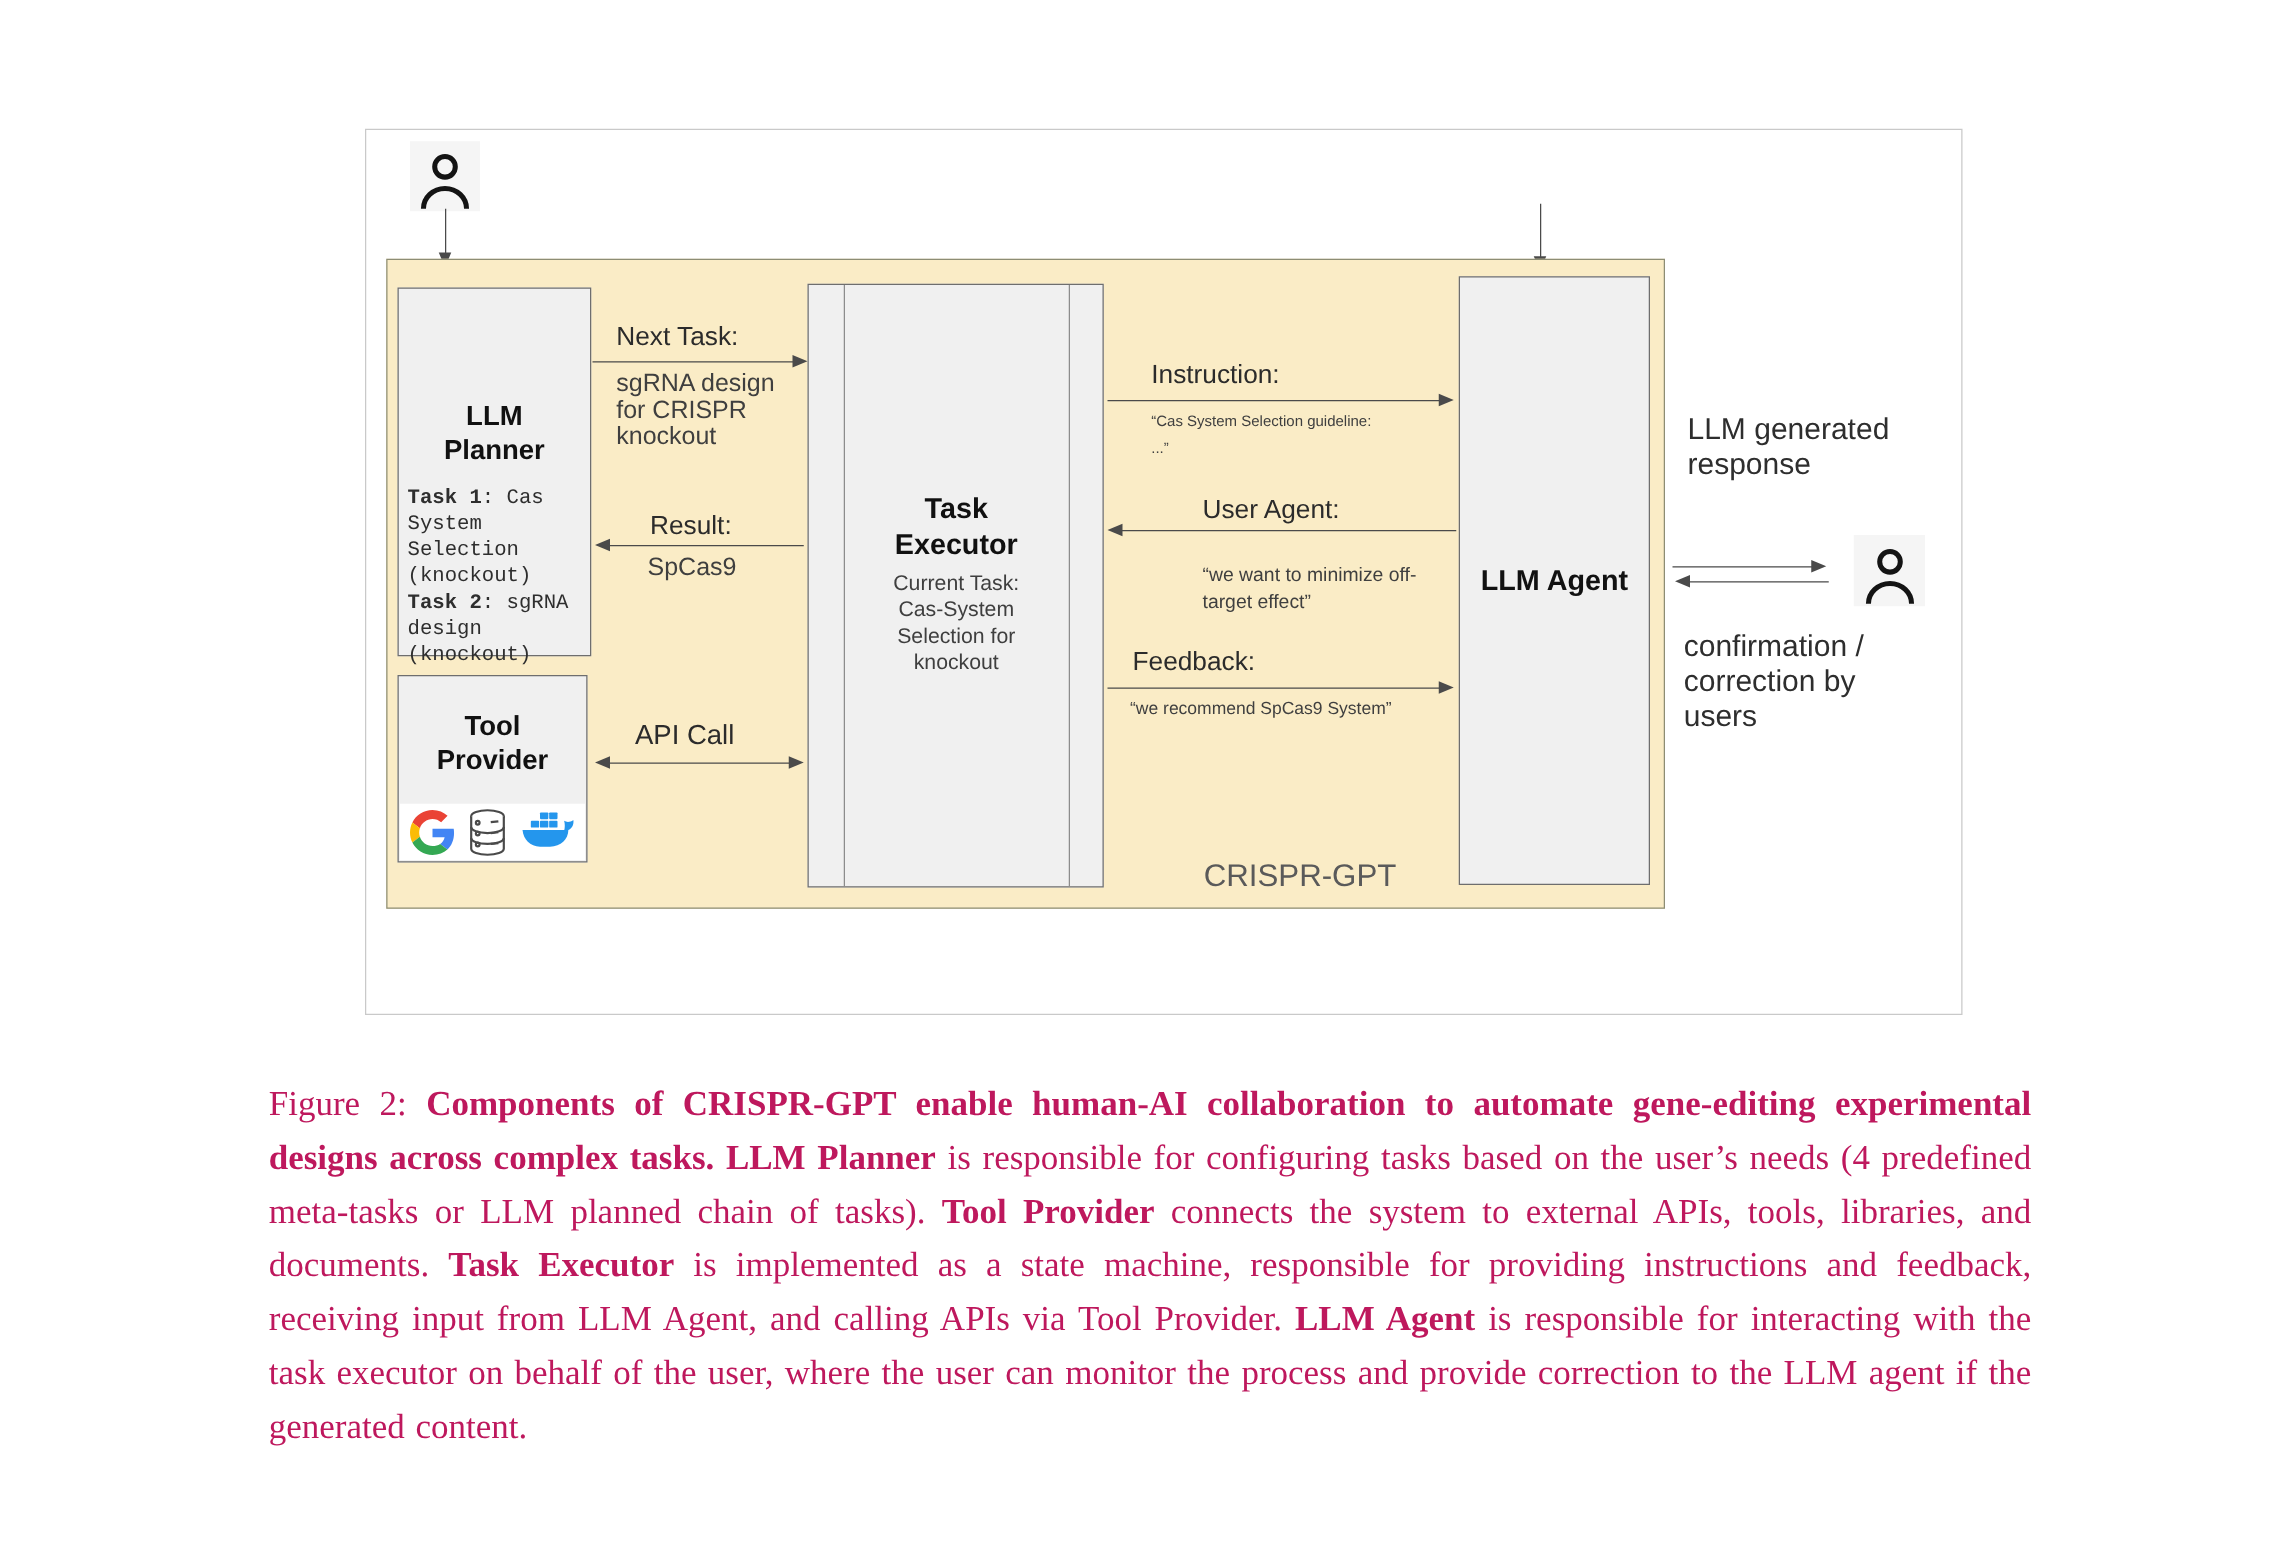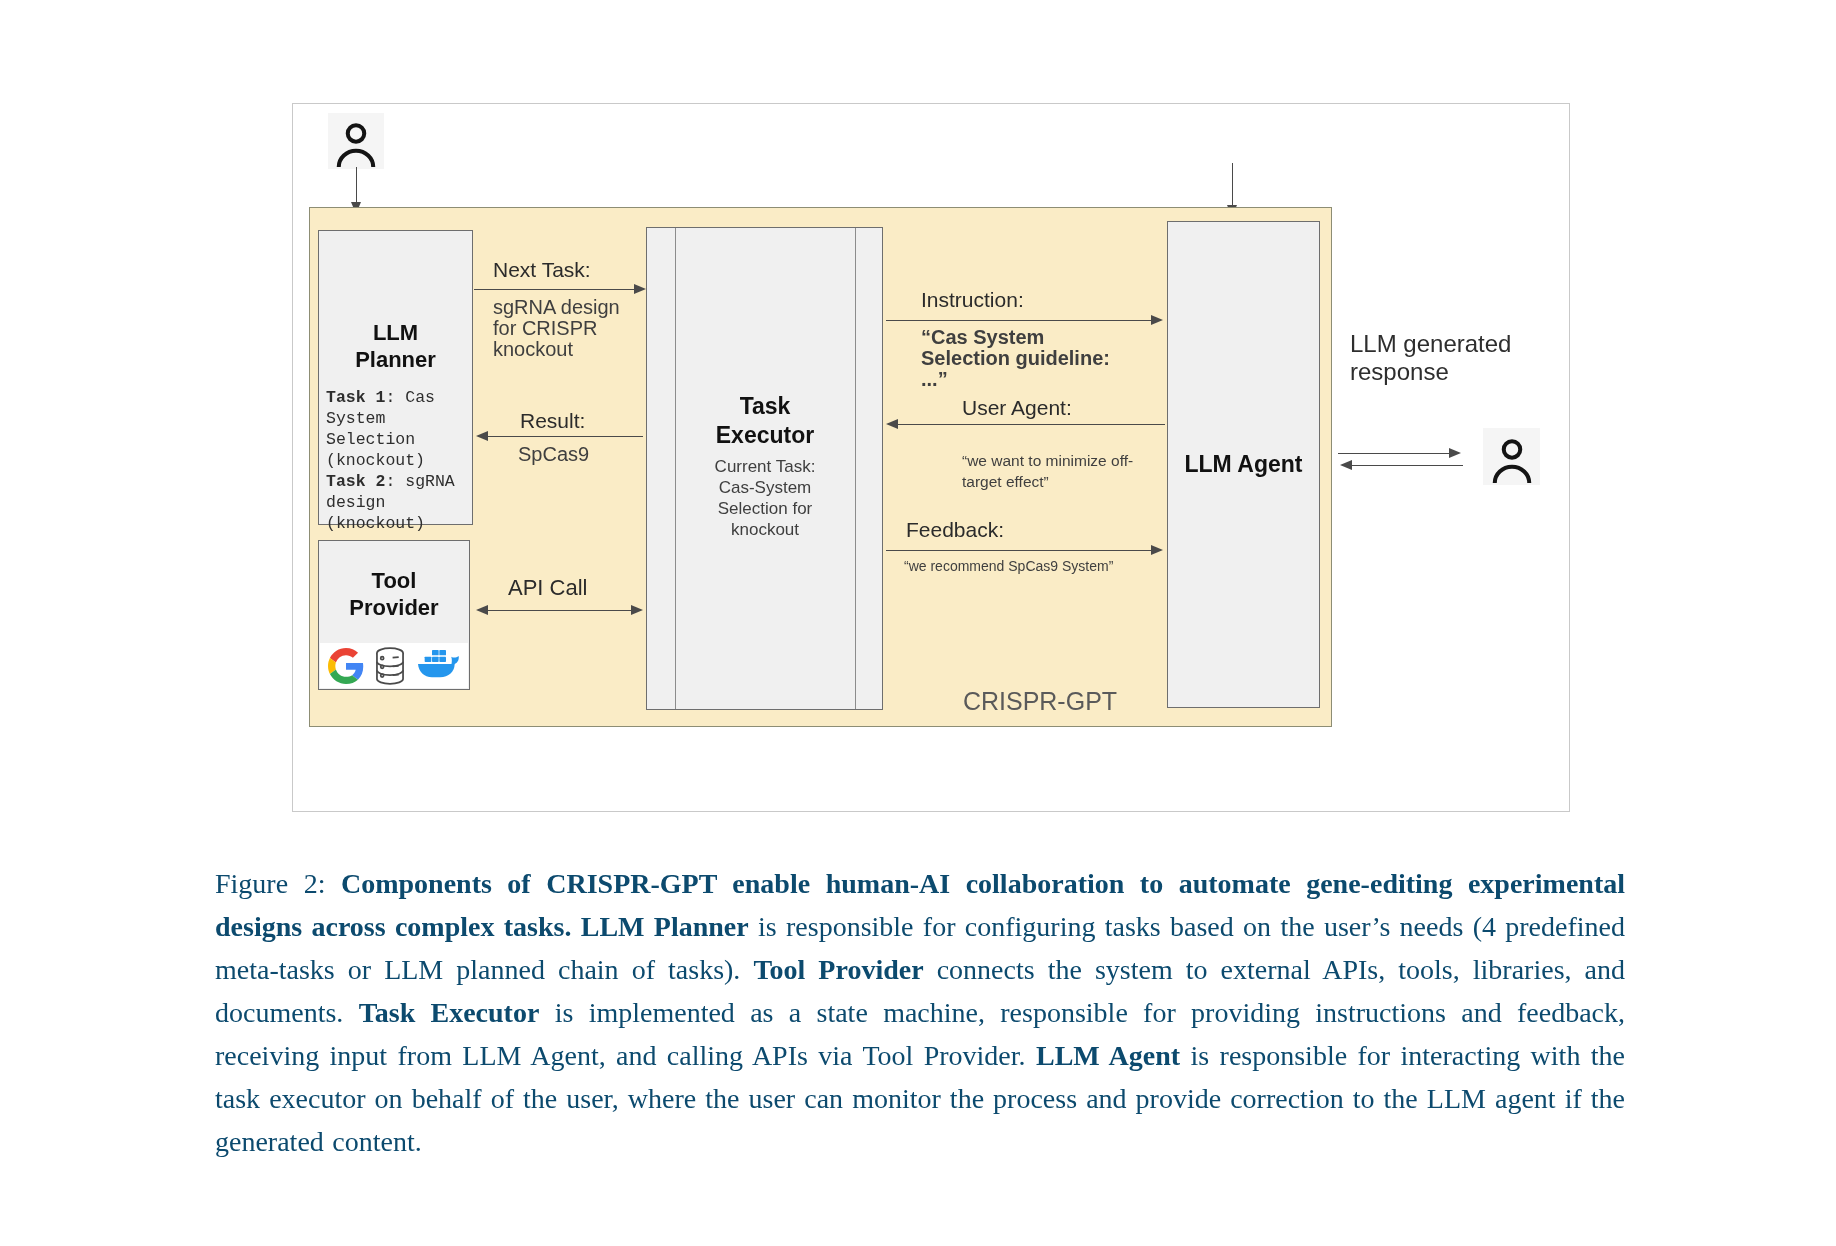--- a/index.html
+++ b/index.html
@@ -24,21 +24,21 @@
   .albl{font-size:21px;color:#2b2b2b;}
   .adet{font-size:20px;line-height:21px;color:#3f3f3f;}
   .metatext{font-size:22px;color:#3a3a3a;white-space:nowrap;}
   .boxtitle{font-weight:bold;font-size:22px;line-height:27px;color:#111;text-align:center;}
   .tasks{font-size:16.5px;line-height:21px;color:#2e2e2e;}
   .crispr{font-size:25px;color:#5a5a5a;text-align:center;}
   .sidetext{font-size:24px;line-height:28px;color:#2e2e2e;}
   .flexc{display:flex;align-items:center;justify-content:center;}
   
   .caption{left:215px;top:862px;width:1410px;font-family:"Liberation Serif","DejaVu Serif",serif;
-           font-size:28px;line-height:43px;color:#0c4a6e;text-align:justify;word-spacing:1.5px;}
+           font-size:28px;line-height:43px;color:#be185d;text-align:justify;word-spacing:1.5px;}
   .caption .cb{font-weight:bold;}
   .iconstrip{position:absolute;left:1px;right:1px;bottom:1px;height:45px;background:#fff;
              display:flex;align-items:center;justify-content:center;gap:7px;}
 </style>
 </head>
 <body>
 
 <div class="page">
 
   <div class="abs frame"></div>
@@ -133,21 +133,21 @@
   <div class="abs adet" style="left:518px;top:444px;">SpCas9</div>
 
   <div class="abs albl" style="left:508px;top:575px;font-size:22px;">API Call</div>
   <div class="hl" style="left:487px;top:610px;width:146px;"></div>
   <div class="ah-l" style="left:476px;top:605px;"></div>
   <div class="ah-r" style="left:631px;top:605px;"></div>
 
   <div class="abs albl" style="left:921px;top:288px;">Instruction:</div>
   <div class="hl" style="left:886px;top:320px;width:267px;"></div>
   <div class="ah-r" style="left:1151px;top:315px;"></div>
-  <div class="abs adet" style="left:921px;top:327px;width:190px;font-size:20px;font-weight:bold;">“Cas System Selection guideline: ...”</div>
+  <div class="abs adet" style="left:921px;top:327px;width:190px;font-size:12px;">“Cas System Selection guideline: ...”</div>
 
   <div class="abs albl" style="left:962px;top:396px;">User Agent:</div>
   <div class="hl" style="left:897px;top:424px;width:268px;"></div>
   <div class="ah-l" style="left:886px;top:419px;"></div>
   <div class="abs adet" style="left:962px;top:450px;width:180px;font-size:15.5px;">“we want to minimize off-target effect”</div>
 
   <div class="abs albl" style="left:906px;top:518px;">Feedback:</div>
   <div class="hl" style="left:886px;top:550px;width:267px;"></div>
   <div class="ah-r" style="left:1151px;top:545px;"></div>
   <div class="abs adet" style="left:904px;top:556px;width:210px;font-size:14px;">“we recommend SpCas9 System”</div>
@@ -159,18 +159,19 @@
   <div class="hl" style="left:1351px;top:465px;width:112px;"></div>
   <div class="ah-l" style="left:1340px;top:460px;"></div>
 
   <div class="abs person" style="left:1483px;top:428px;width:57px;height:57px;">
     <svg viewBox="0 0 24 26" fill="none" stroke="#141414" stroke-width="2.1">
       <circle cx="12" cy="7.5" r="4.3"></circle>
       <path d="M3 25 a9 8.5 0 0 1 18 0"></path>
     </svg>
   </div>
 
+  <div class="abs sidetext" style="left:1347px;top:504px;width:160px;">confirmation / correction by users</div>
 
   <div class="abs caption">
     <span>Figure 2: </span><span class="cb">Components of CRISPR-GPT enable human-AI collaboration to automate gene-editing experimental designs across complex tasks.</span><span class="cb"> LLM Planner</span><span> is responsible for configuring tasks based on the user’s needs (4 predefined meta-tasks or LLM planned chain of tasks). </span><span class="cb">Tool Provider</span><span> connects the system to external APIs, tools, libraries, and documents. </span><span class="cb">Task Executor</span><span> is implemented as a state machine, responsible for providing instructions and feedback, receiving input from LLM Agent, and calling APIs via Tool Provider. </span><span class="cb">LLM Agent</span><span> is responsible for interacting with the task executor on behalf of the user, where the user can monitor the process and provide correction to the LLM agent if the generated content.</span>
   </div>
 
 </div>
 
 </body></html>

